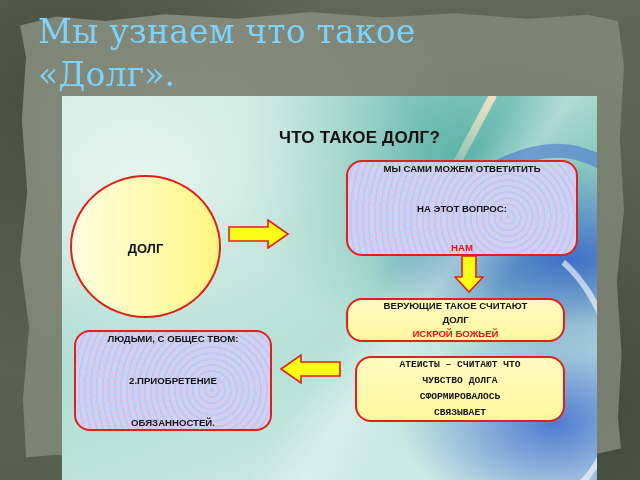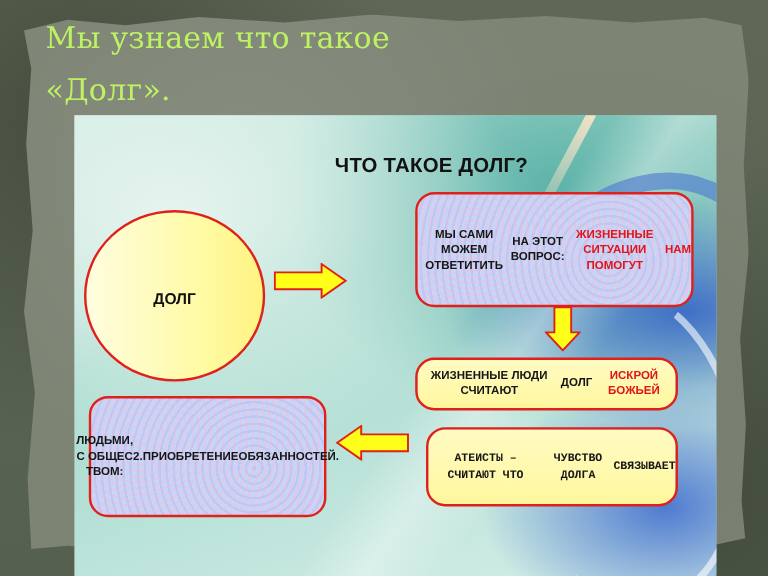--- a/index.html
+++ b/index.html
@@ -18,22 +18,22 @@
     background-image:
       radial-gradient(circle at 30% 30%, rgba(255,255,255,0.08) 0, rgba(255,255,255,0) 50%),
       radial-gradient(circle at 80% 70%, rgba(0,0,0,0.06) 0, rgba(0,0,0,0) 50%);
     clip-path: polygon(0% 3%, 6% 1%, 14% 2%, 24% 0.5%, 36% 1.5%, 48% 0%, 60% 1.2%, 72% 0.3%, 84% 1.5%, 94% 0.6%, 99% 2%,
       100% 12%, 99.3% 28%, 100% 44%, 98.8% 60%, 99.6% 76%, 99% 90%, 99.5% 97%,
       92% 99.2%, 80% 98.2%, 68% 99.6%, 54% 98.5%, 40% 100%, 28% 98.8%, 16% 99.8%, 6% 98.4%, 1% 99%,
       0.5% 86%, 1.5% 70%, 0% 55%, 1.2% 40%, 0.3% 24%, 1% 10%);
   }
   .title {
     position:absolute; left:38px; top:10px; width:560px;
-    font-family:"DejaVu Serif", serif; font-size:25px; line-height:43px;
-    color:#bef264; letter-spacing:0.2px;
+    font-family:"DejaVu Serif", serif; font-size:33px; line-height:43px;
+    color:#7dd3fc; letter-spacing:0.2px;
   }
   .slide-img {
     position:absolute; left:62px; top:96px; width:535px; height:408px;
     overflow:hidden;
     background:
       linear-gradient(125deg, rgba(255,255,255,0) 55%, rgba(255,255,255,0.35) 62%, rgba(255,255,255,0) 70%),
       radial-gradient(ellipse at 15% 20%, #e6f4ee 0%, rgba(230,244,238,0) 45%),
       radial-gradient(ellipse at 95% 40%, #3f6fc6 0%, rgba(63,111,198,0) 28%),
       radial-gradient(ellipse at 92% 80%, #4f7bd0 0%, rgba(79,123,208,0) 22%),
       radial-gradient(ellipse at 75% 15%, #5eb3a9 0%, rgba(94,179,169,0) 40%),
@@ -63,21 +63,21 @@
   }
   .circle {
     position:absolute; left:8px; top:79px; width:151px; height:143px;
     border-radius:50%; border:2px solid #e0201a; box-sizing:border-box;
     background:linear-gradient(90deg, #fffde0 0%, #fffaa0 70%, #fff380 100%);
     display:flex; align-items:center; justify-content:center;
     font-weight:bold; font-size:13px; color:#111; padding-top:4px;
   }
   .box {
     position:absolute; border:2px solid #e0201a; border-radius:16px; box-sizing:border-box;
-    display:flex; flex-direction:row; align-items:center; justify-content:center;
+    display:flex; flex-direction:column; align-items:center; justify-content:space-between;
     text-align:center; font-weight:bold; font-size:9.6px; line-height:13px; color:#151515;
   }
   .box.blue {
     background:
       repeating-radial-gradient(circle at 20% 30%, rgba(255,180,210,0.35) 0 2px, rgba(255,255,255,0) 2px 5px),
       repeating-radial-gradient(circle at 70% 60%, rgba(150,180,255,0.35) 0 2px, rgba(255,255,255,0) 2px 6px),
       #c9d5f4;
   }
   .box.yellow {
     background:linear-gradient(180deg, #fffbc2 0%, #fff79e 100%);
@@ -110,37 +110,37 @@
     <span>ДОЛГ</span>
   </div>
 
   <svg class="arrow" style="left:166px; top:123px;" width="62" height="30" viewBox="0 0 62 30">
     <polygon points="1,8 40,8 40,1 60,15 40,29 40,22 1,22" fill="#ffff1a" stroke="#e0201a" stroke-width="1.6"></polygon>
   </svg>
 
   <div class="box blue box1">
     <div>МЫ САМИ МОЖЕМ  ОТВЕТИТИТЬ</div>
     <div>НА ЭТОТ ВОПРОС:</div>
-    <div class="red">ЖИЗНЕННЫЕ СИТУАЦИИ  ПОМОГУТ</div>
     <div class="red">НАМ</div>
   </div>
 
   <svg class="arrow" style="left:392px; top:159px;" width="30" height="38" viewBox="0 0 30 38">
     <polygon points="8,1 22,1 22,22 29,22 15,37 1,22 8,22" fill="#ffff1a" stroke="#e0201a" stroke-width="1.6"></polygon>
   </svg>
 
   <div class="box yellow box2">
-    <div>ЖИЗНЕННЫЕ ЛЮДИ  СЧИТАЮТ</div>
+    <div>ВЕРУЮЩИЕ ТАКОЕ  СЧИТАЮТ</div>
     <div>ДОЛГ</div>
     <div class="red">ИСКРОЙ БОЖЬЕЙ</div>
   </div>
 
   <div class="box yellow box3">
     <div>АТЕИСТЫ – СЧИТАЮТ  ЧТО</div>
     <div>ЧУВСТВО ДОЛГА</div>
+    <div>СФОРМИРОВАЛОСЬ</div>
     <div>СВЯЗЫВАЕТ</div>
   </div>
 
   <svg class="arrow" style="left:217px; top:258px;" width="62" height="30" viewBox="0 0 62 30">
     <polygon points="61,8 22,8 22,1 2,15 22,29 22,22 61,22" fill="#ffff1a" stroke="#e0201a" stroke-width="1.6"></polygon>
   </svg>
 
   <div class="box blue box4">
     <div>ЛЮДЬМИ, С ОБЩЕС ТВОМ:</div>
     <div>2.ПРИОБРЕТЕНИЕ</div>

